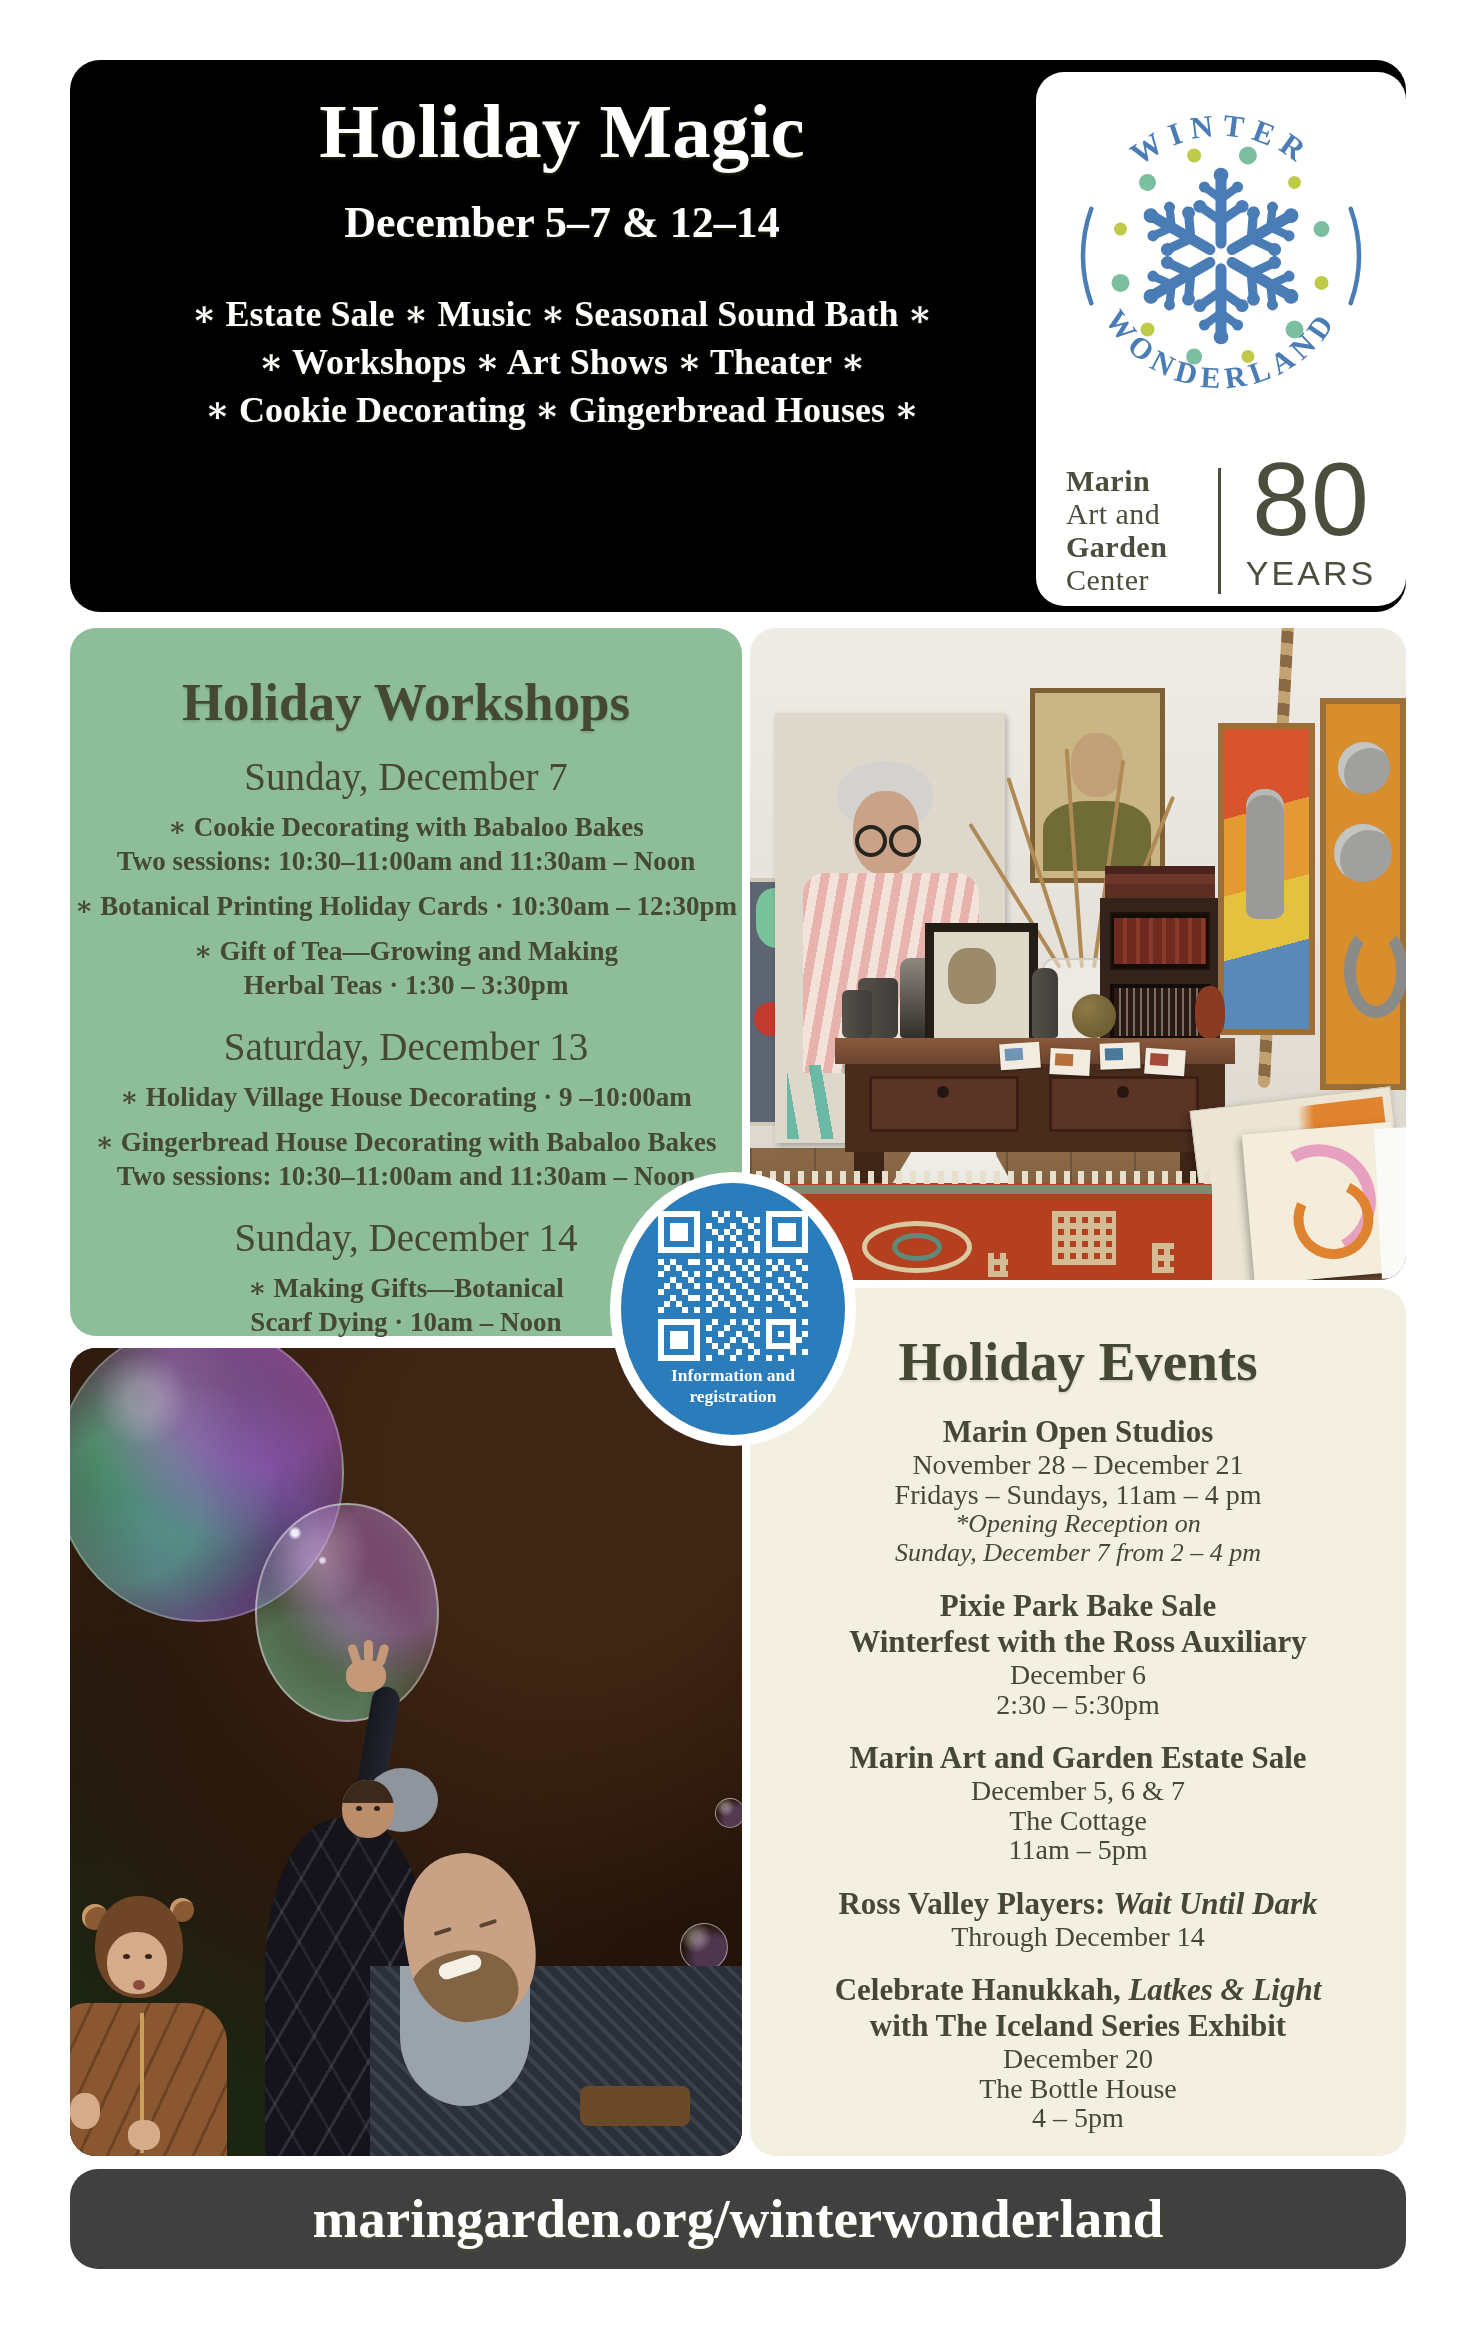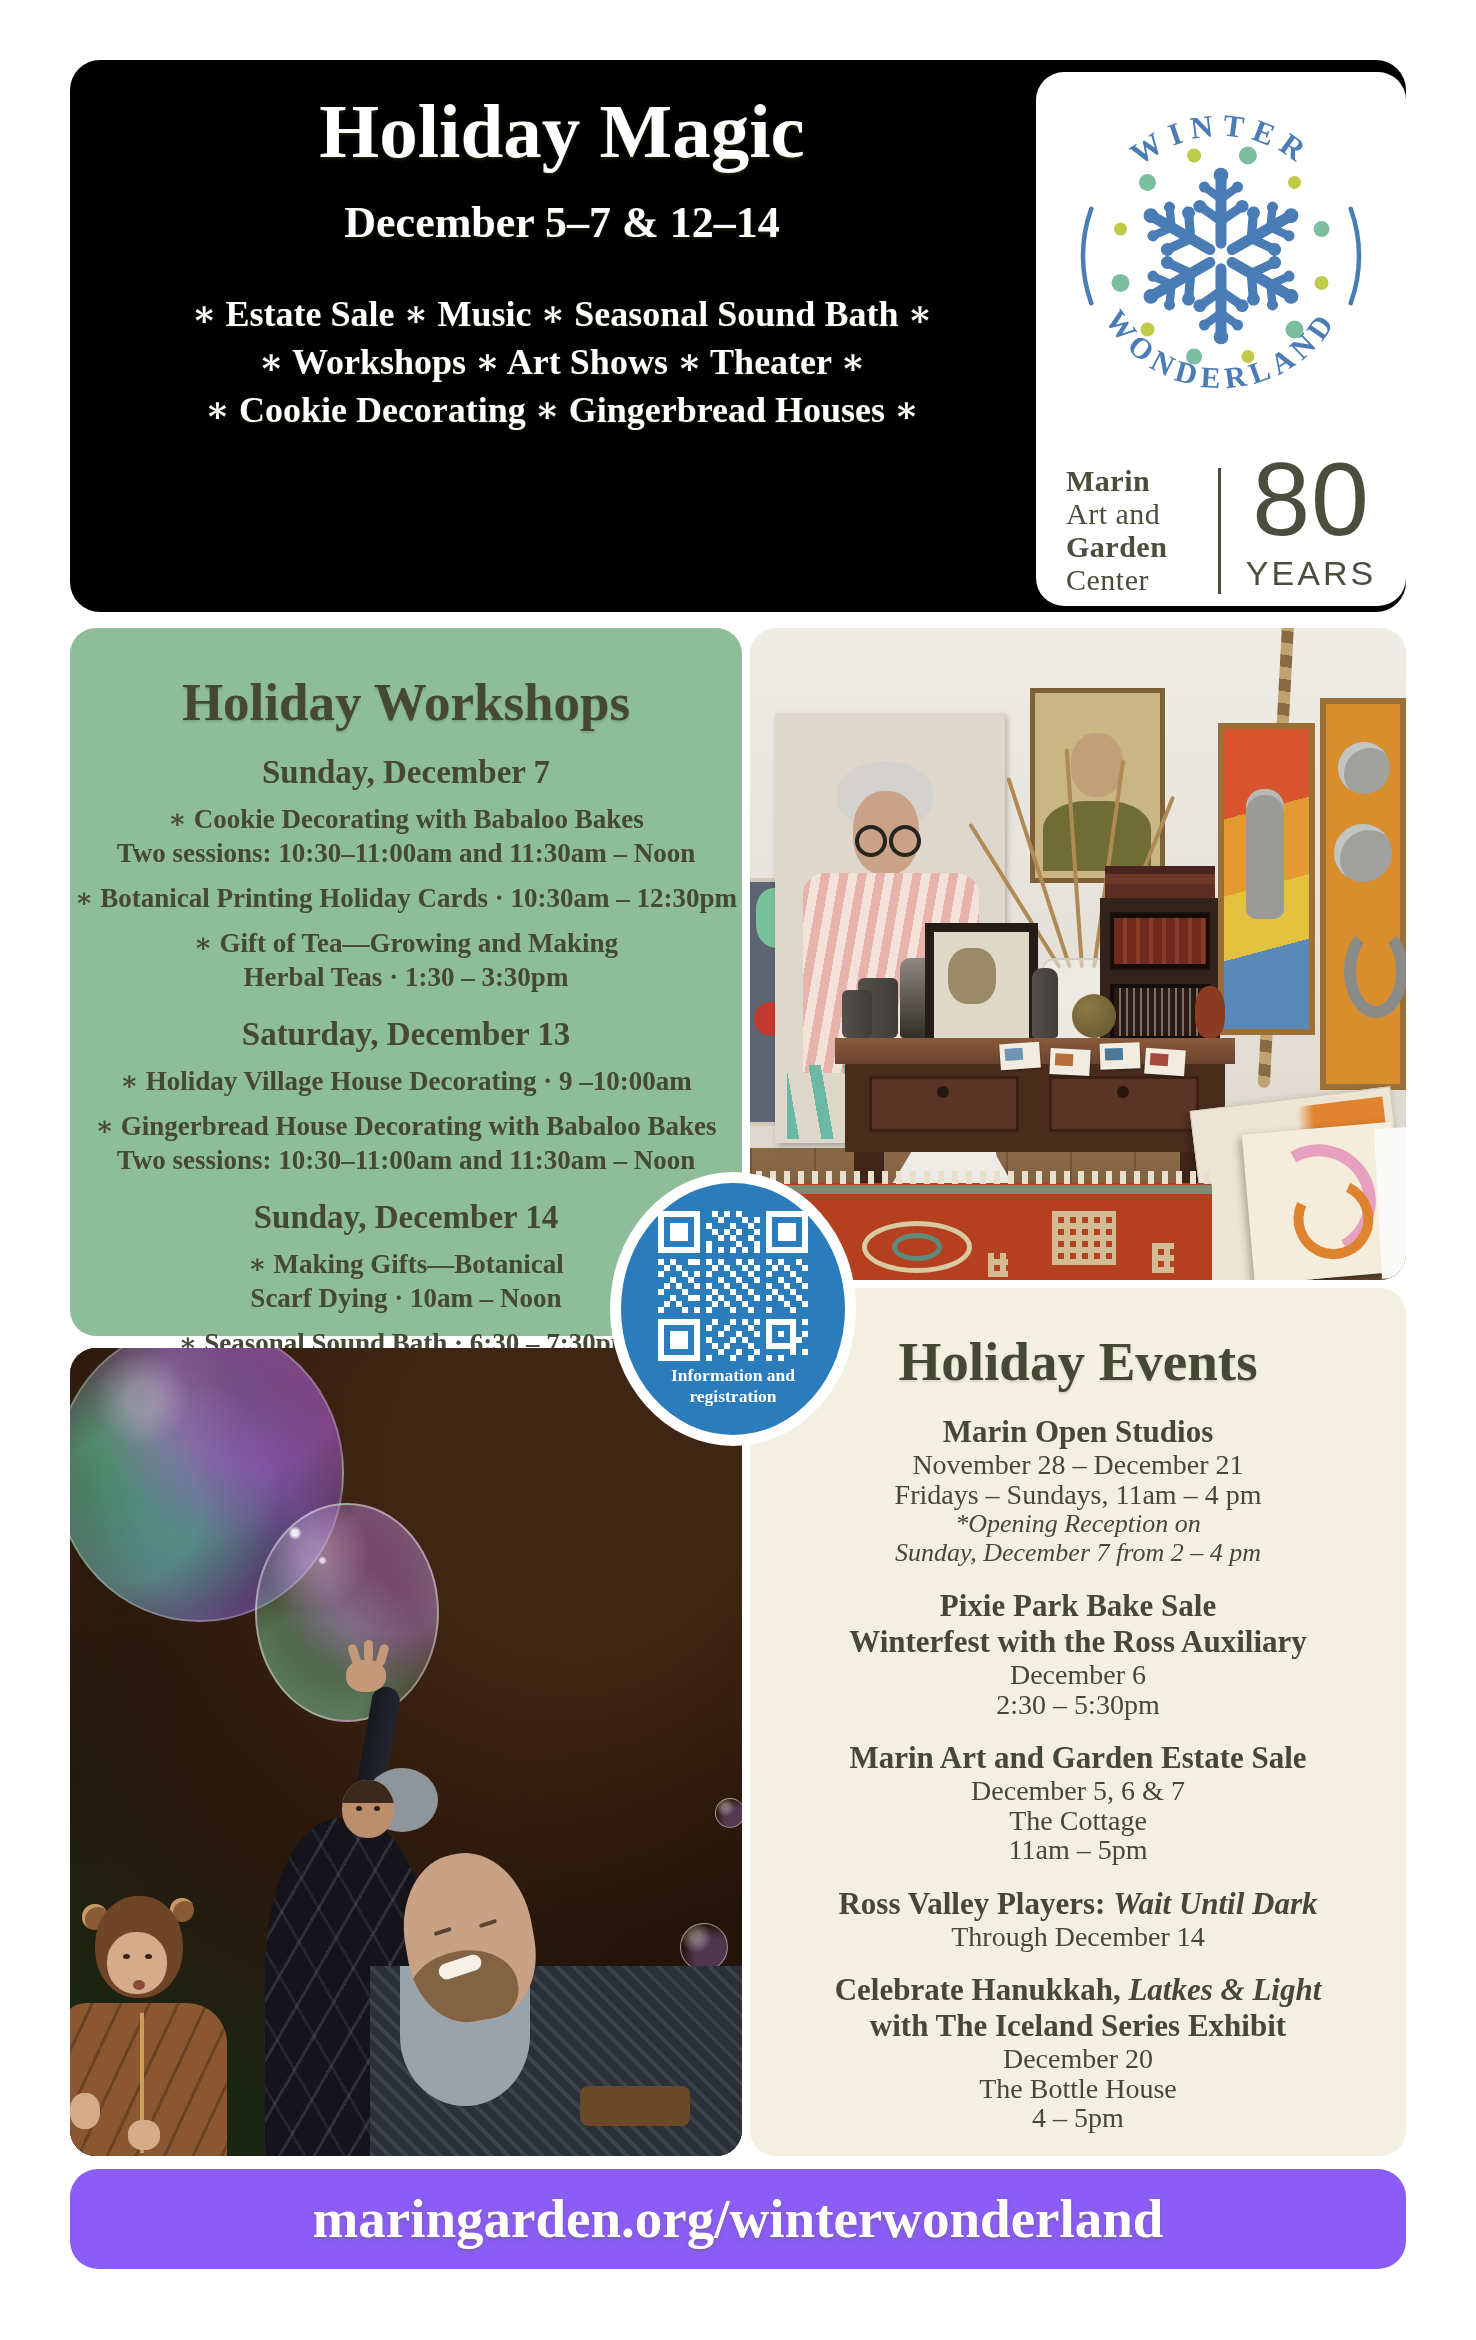--- a/index.html
+++ b/index.html
@@ -21,35 +21,35 @@
   .org-lines .b{font-weight:bold;}
   .org-divider{left:182px;top:396px;width:3px;height:126px;background:#4b4e3c;}
   .years{left:198px;top:374px;width:154px;text-align:center;color:#4b4e3c;}
   .years-num{font-family:"Liberation Sans","DejaVu Sans",sans-serif;font-size:104px;line-height:106px;font-weight:400;letter-spacing:1px;}
   .years-lbl{font-family:"Liberation Sans","DejaVu Sans",sans-serif;font-size:34px;letter-spacing:3px;margin-top:2px;}
 
   
   .workshops{left:70px;top:628px;width:672px;height:708px;background:#8ebd9a;border-radius:26px;
              text-align:center;color:#454834;}
   .ws-title{padding-top:44px;font-size:53px;font-weight:bold;text-shadow:0 2px 2px rgba(40,60,40,.18);}
-  .ws-day{margin-top:22px;font-size:33px;font-weight:bold;}
+  .ws-day{margin-top:22px;font-size:39px;font-weight:normal;}
   .ws-item{margin-top:11px;font-size:27px;line-height:34px;font-weight:600;}
 
   
   .events{left:750px;top:1288px;width:656px;height:868px;background:#f4f0e1;border-radius:26px;
           text-align:center;color:#454834;}
   .ev-title{padding-top:42px;font-size:55px;font-weight:bold;text-shadow:0 2px 2px rgba(60,60,40,.15);}
   .ev{margin-top:21px;}
   .ev-h{font-size:31px;font-weight:bold;line-height:36px;}
   .ev-h em{font-style:italic;}
   .ev-l{font-size:28px;line-height:29.5px;}
   .ev-li{font-size:26px;line-height:29px;font-style:italic;}
 
   
-  .footer{left:70px;top:2169px;width:1336px;height:100px;background:#8b5cf6;border-radius:28px;}
+  .footer{left:70px;top:2169px;width:1336px;height:100px;background:#404040;border-radius:28px;}
   .footer-url{width:100%;text-align:center;line-height:100px;font-size:55px;font-weight:bold;color:#ffffff;
               text-shadow:0 2px 3px rgba(90,110,20,.35);}
 
   
   .qr-outer{left:610px;top:1172px;width:246px;height:274px;background:#ffffff;border-radius:50%;}
   .qr-inner{left:11px;top:11px;width:224px;height:252px;background:#2b7cba;border-radius:50%;}
   .qr-svg{left:48px;top:38px;width:150px;height:150px;}
   .qr-cap{left:0;top:182px;width:246px;text-align:center;color:#ffffff;font-size:17.5px;line-height:21px;font-weight:bold;}
 
   

